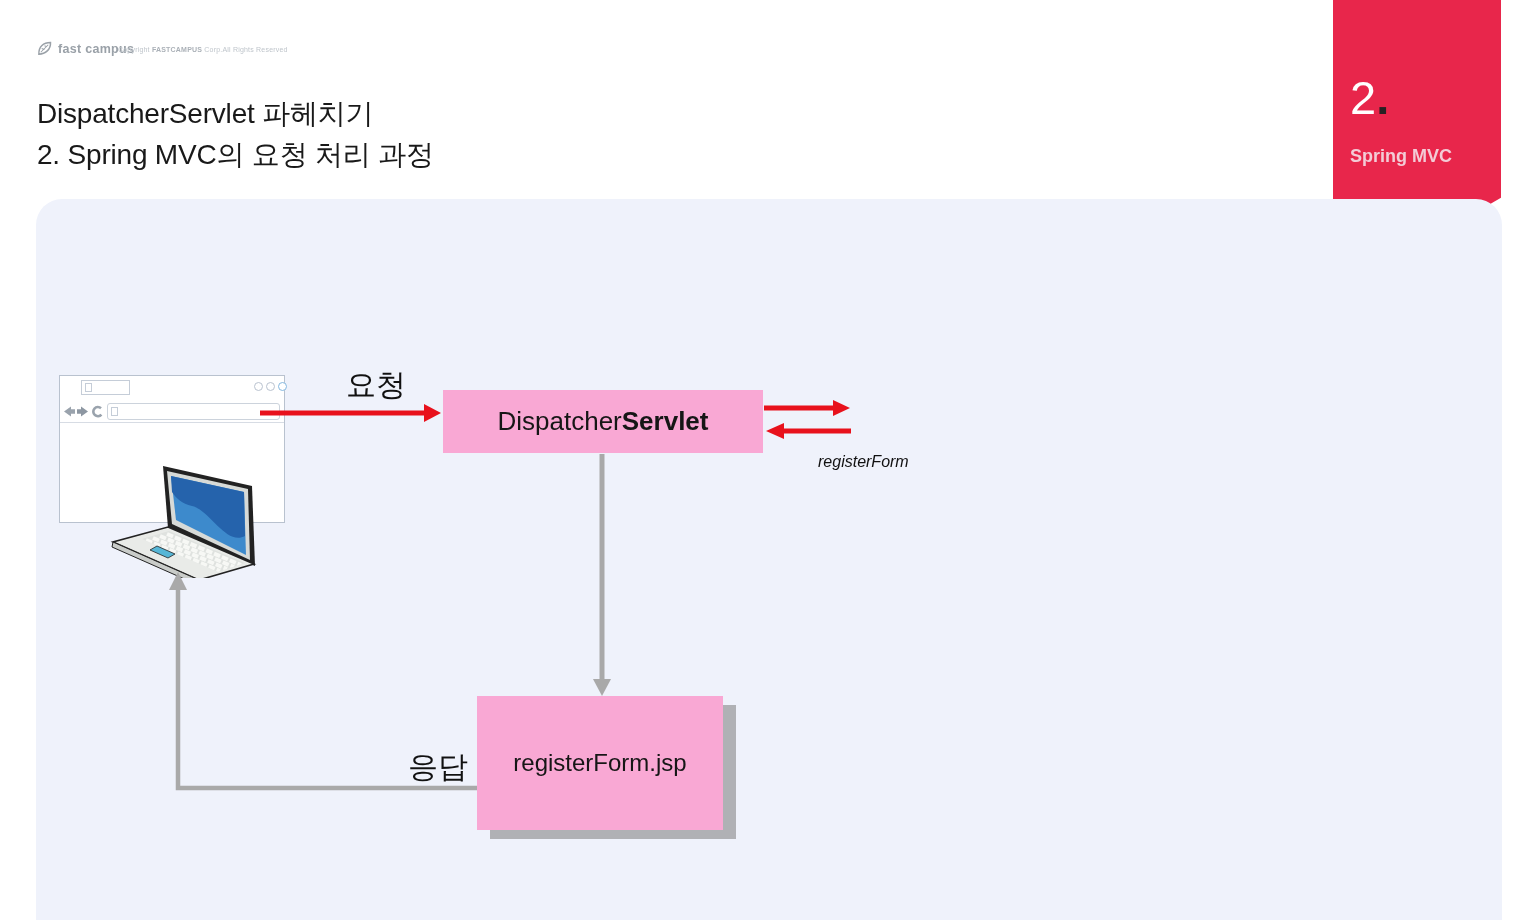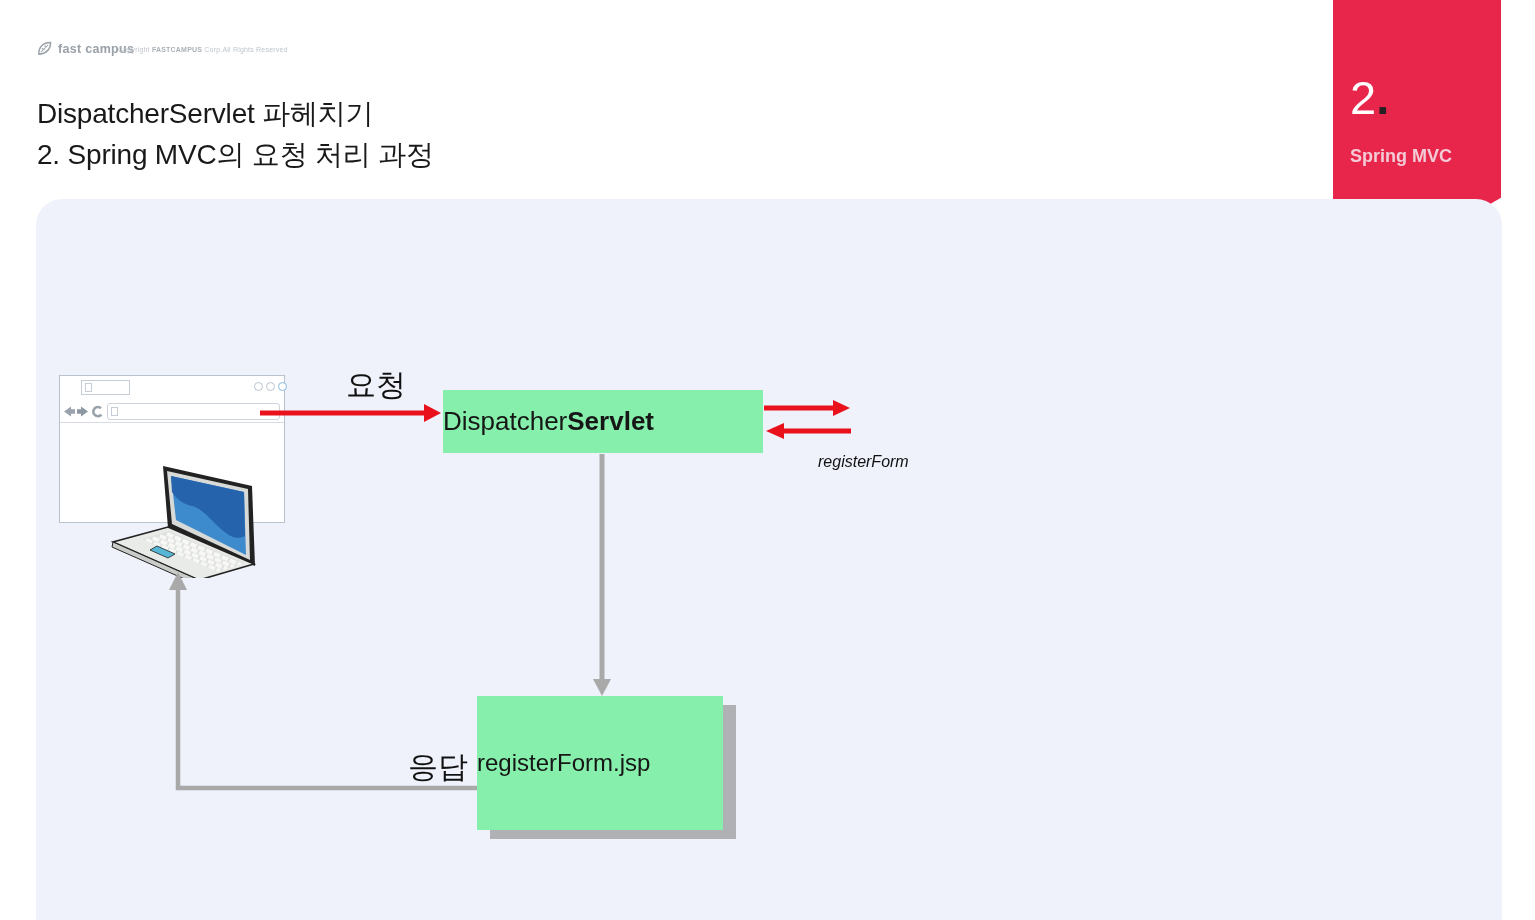--- a/index.html
+++ b/index.html
@@ -36,22 +36,22 @@
   .b-circ { position: absolute; top: 6px; width: 9px; height: 9px; border-radius: 50%;
             border: 1.6px solid #b9c2cf; background: #fff; }
   .c1 { left: 194px; } .c2 { left: 206px; } .c3 { left: 218px; border-color: #85b8e0; }
   .b-toolbar { position: absolute; left: 4px; top: 26px; width: 216px; height: 18px;
                display: flex; align-items: center; gap: 3px; }
   .b-address { flex: 1; height: 17px; border: 1px solid #ccd3dc; border-radius: 3px;
                display: flex; align-items: center; padding-left: 3px; }
   .b-divider { position: absolute; left: 0; top: 46px; width: 100%; height: 1px; background: #d7dce4; }
 
   
-  .ybox { position: absolute; background: #86efac; display: flex; align-items: center;
-          justify-content: flex-start; color: #161616; }
+  .ybox { position: absolute; background: #f9a8d4; display: flex; align-items: center;
+          justify-content: center; color: #161616; }
   .box-dispatcher { left: 443px; top: 390px; width: 320px; height: 63px; font-size: 26px; }
   .box-dispatcher .bold { font-weight: 700; }
   .box-controller { left: 853px; top: 390px; width: 205px; height: 63px; font-size: 26px; }
   .box-jsp { left: 477px; top: 696px; width: 246px; height: 134px; font-size: 24px;
              box-shadow: 13px 9px 0 rgba(124,124,124,0.55); }
 
   
   .lbl { position: absolute; color: #111; }
   .lbl-request  { left: 301px; top: 365px; font-size: 30px; margin-left: 45px; }
   .lbl-response { left: 408px; top: 747px; font-size: 30px; }

